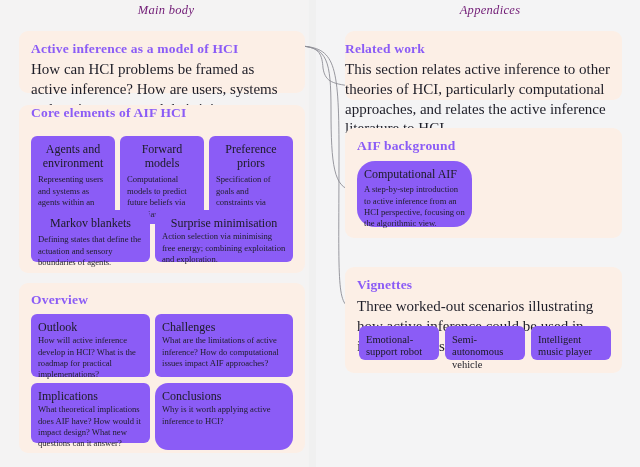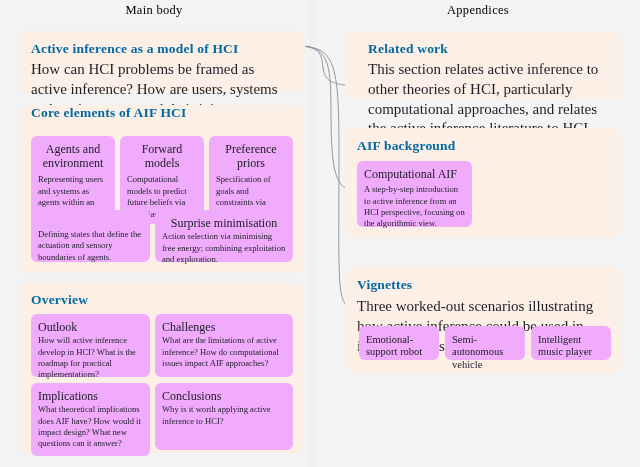--- a/index.html
+++ b/index.html
@@ -13,46 +13,46 @@
   .canvas{position:absolute;inset:0;}
 
   
   .col-bg{position:absolute;top:0;bottom:0;background:#f4f4f5;}
   .col-bg.left{left:0;width:308px;background:#f4f3f3;}
   .col-bg.right{left:316px;right:0;background:#f4f4f5;}
   .col-divider{position:absolute;top:0;bottom:0;left:309px;width:7px;background:#f0f0f0;}
 
   .col-title{
     position:absolute;top:3px;
-    font-size:12.5px;color:#000000;
-    text-align:center;letter-spacing:.3px;
+    font-style:italic;font-size:12.5px;color:#701a75;
+    text-align:center;letter-spacing:.3px;padding-left:12px;
   }
   .col-title.left{left:0;width:308px;}
   .col-title.right{left:316px;width:324px;}
 
   
   .panel{
     position:absolute;
     background:#fcefe6;
     border-radius:9px;
   }
   .panel-title{
-    font-weight:bold;color:#0369a1;
+    font-weight:bold;color:#8b5cf6;
     font-size:13.5px;
     letter-spacing:.2px;
   }
   .panel-desc{
     font-size:15px;color:#1e1e28;line-height:1.32;
     margin-top:3px;
   }
 
   
   .card{
     position:absolute;
-    background:#f0abfc;
+    background:#8b5cf6;
     border-radius:6px;
     box-sizing:border-box;
     padding:6px 7px;
     font-family:Liberation Serif, serif;
   }
   .card-title{
     font-size:12px;color:#1b1b24;line-height:1.18;
   }
   .card-title.center{text-align:center;}
   .card-body{
@@ -99,21 +99,22 @@
       <div class="card-title center">Forward models</div>
       <div class="card-body">Computational models to predict future beliefs via Bayesian inference.</div>
     </div>
 
     <div class="card" style="left:190px;top:31px;width:84px;height:88px;">
       <div class="card-title center">Preference priors</div>
       <div class="card-body">Specification of goals and constraints via probability distributions.</div>
     </div>
 
     <div class="card" style="left:12px;top:105px;width:119px;height:52px;">
-      <div class="card-body" style="margin-top:13px;">Defining states that define the actuation and sensory boundaries of agents.</div>
+      <div class="card-title center">Markov blankets</div>
+      <div class="card-body" style="margin-top:4px;">Defining states that define the actuation and sensory boundaries of agents.</div>
     </div>
 
     <div class="card" style="left:136px;top:105px;width:138px;height:52px;">
       <div class="card-title center">Surprise minimisation</div>
       <div class="card-body" style="margin-top:1px;">Action selection via minimising free energy; combining exploitation and exploration.</div>
     </div>
   </div>
 
   <div class="panel" style="left:19px;top:283px;width:286px;height:170px;">
     <div class="panel-title" style="position:absolute;left:12px;top:9px;">Overview</div>
@@ -121,40 +122,40 @@
     <div class="card" style="left:12px;top:31px;width:119px;height:63px;">
       <div class="card-title">Outlook</div>
       <div class="card-body" style="margin-top:1px;">How will active inference develop in HCI? What is the roadmap for practical implementations?</div>
     </div>
 
     <div class="card" style="left:136px;top:31px;width:138px;height:63px;">
       <div class="card-title">Challenges</div>
       <div class="card-body" style="margin-top:1px;">What are the limitations of active inference? How do computational issues impact AIF approaches?</div>
     </div>
 
-    <div class="card" style="left:12px;top:100px;width:119px;height:73px;">
+    <div class="card" style="left:12px;top:100px;width:119px;height:60px;">
       <div class="card-title">Implications</div>
       <div class="card-body" style="margin-top:1px;">What theoretical implications does AIF have? How would it impact design? What new questions can it answer?</div>
     </div>
 
-    <div class="card" style="left:136px;top:100px;width:138px;height:67px;">
+    <div class="card" style="left:136px;top:100px;width:138px;height:67px;border-radius:13px;">
       <div class="card-title">Conclusions</div>
       <div class="card-body" style="margin-top:1px;">Why is it worth applying active inference to HCI?</div>
     </div>
   </div>
 
-  <div class="panel" style="left:345px;top:31px;width:277px;height:69px;padding:10px 23px;box-sizing:border-box;">
+  <div class="panel" style="left:345px;top:31px;width:277px;height:69px;padding:10px 0;box-sizing:border-box;">
     <div class="panel-title">Related work</div>
     <div class="panel-desc">This section relates active inference to other theories of HCI, particularly computational approaches, and relates the active inference literature to HCI.</div>
   </div>
 
   <div class="panel" style="left:345px;top:128px;width:277px;height:110px;">
     <div class="panel-title" style="position:absolute;left:12px;top:10px;">AIF background</div>
 
-    <div class="card" style="left:12px;top:33px;width:115px;height:66px;">
+    <div class="card" style="left:12px;top:33px;width:115px;height:66px;border-radius:18px;">
       <div class="card-title">Computational AIF</div>
       <div class="card-body" style="margin-top:3px;">A step-by-step introduction to active inference from an HCI perspective, focusing on the algorithmic view.</div>
     </div>
 
   </div>
 
   <div class="panel" style="left:345px;top:267px;width:277px;height:106px;">
     <div class="panel-title" style="position:absolute;left:12px;top:10px;">Vignettes</div>
     <div class="panel-desc" style="position:absolute;left:12px;top:27px;width:254px;">Three worked-out scenarios illustrating how active inference could be used in interaction design.</div>
 

